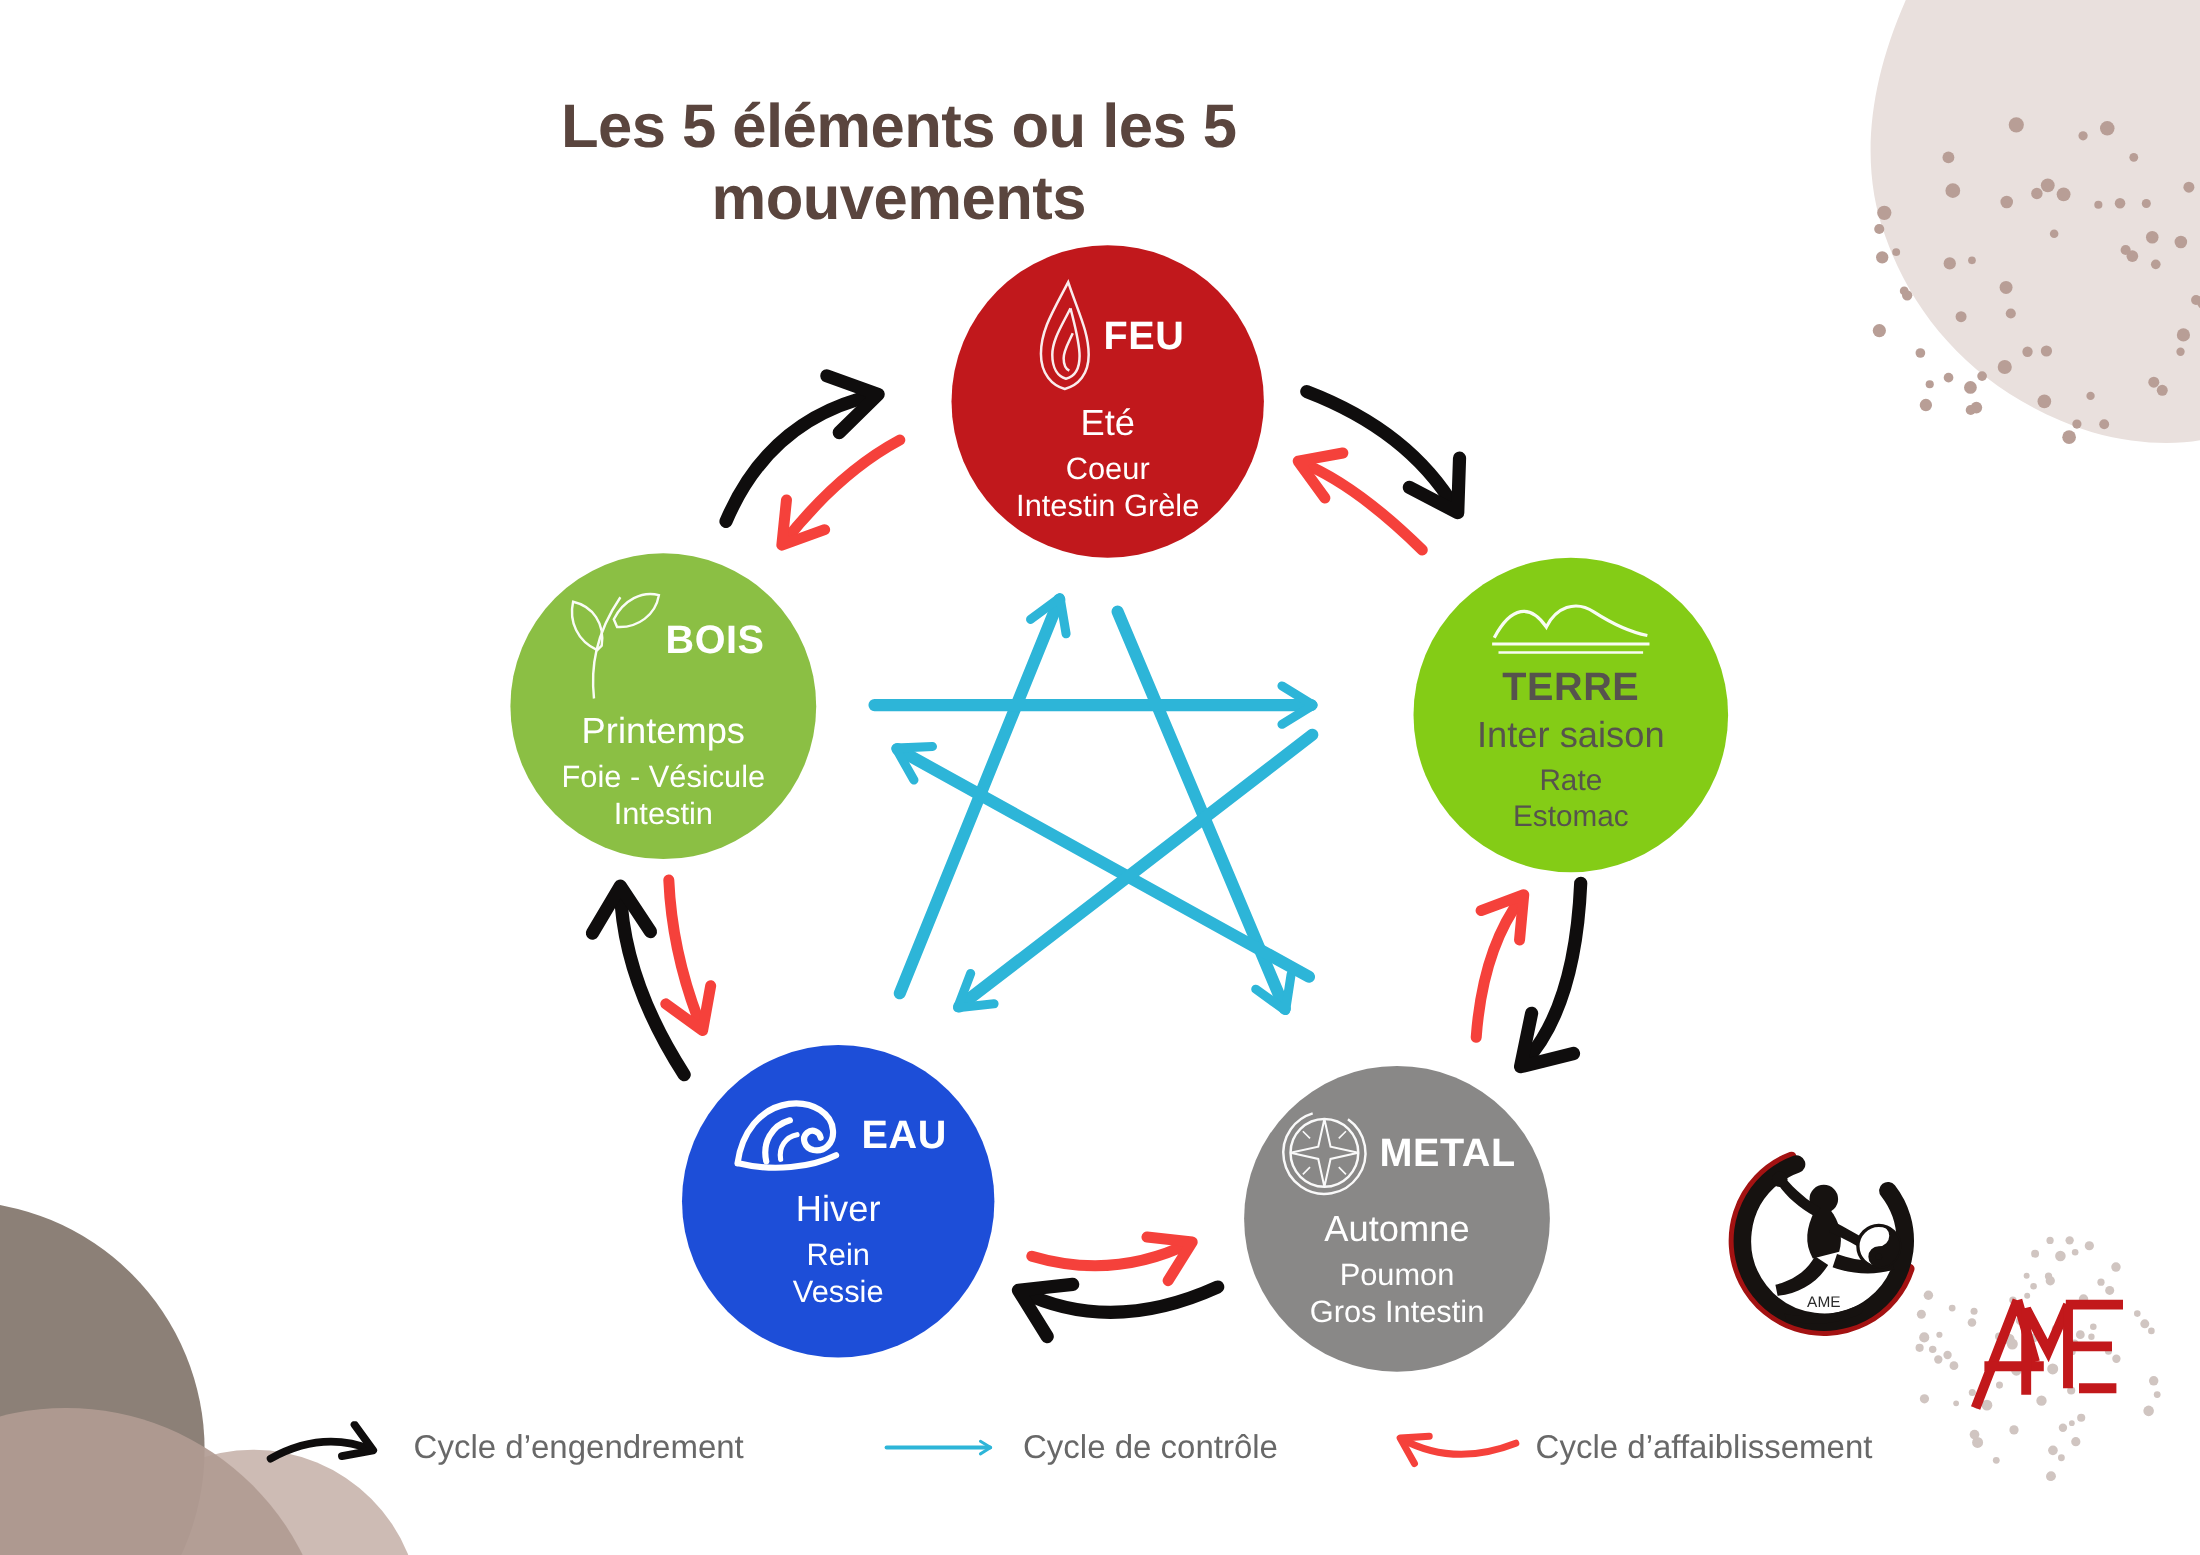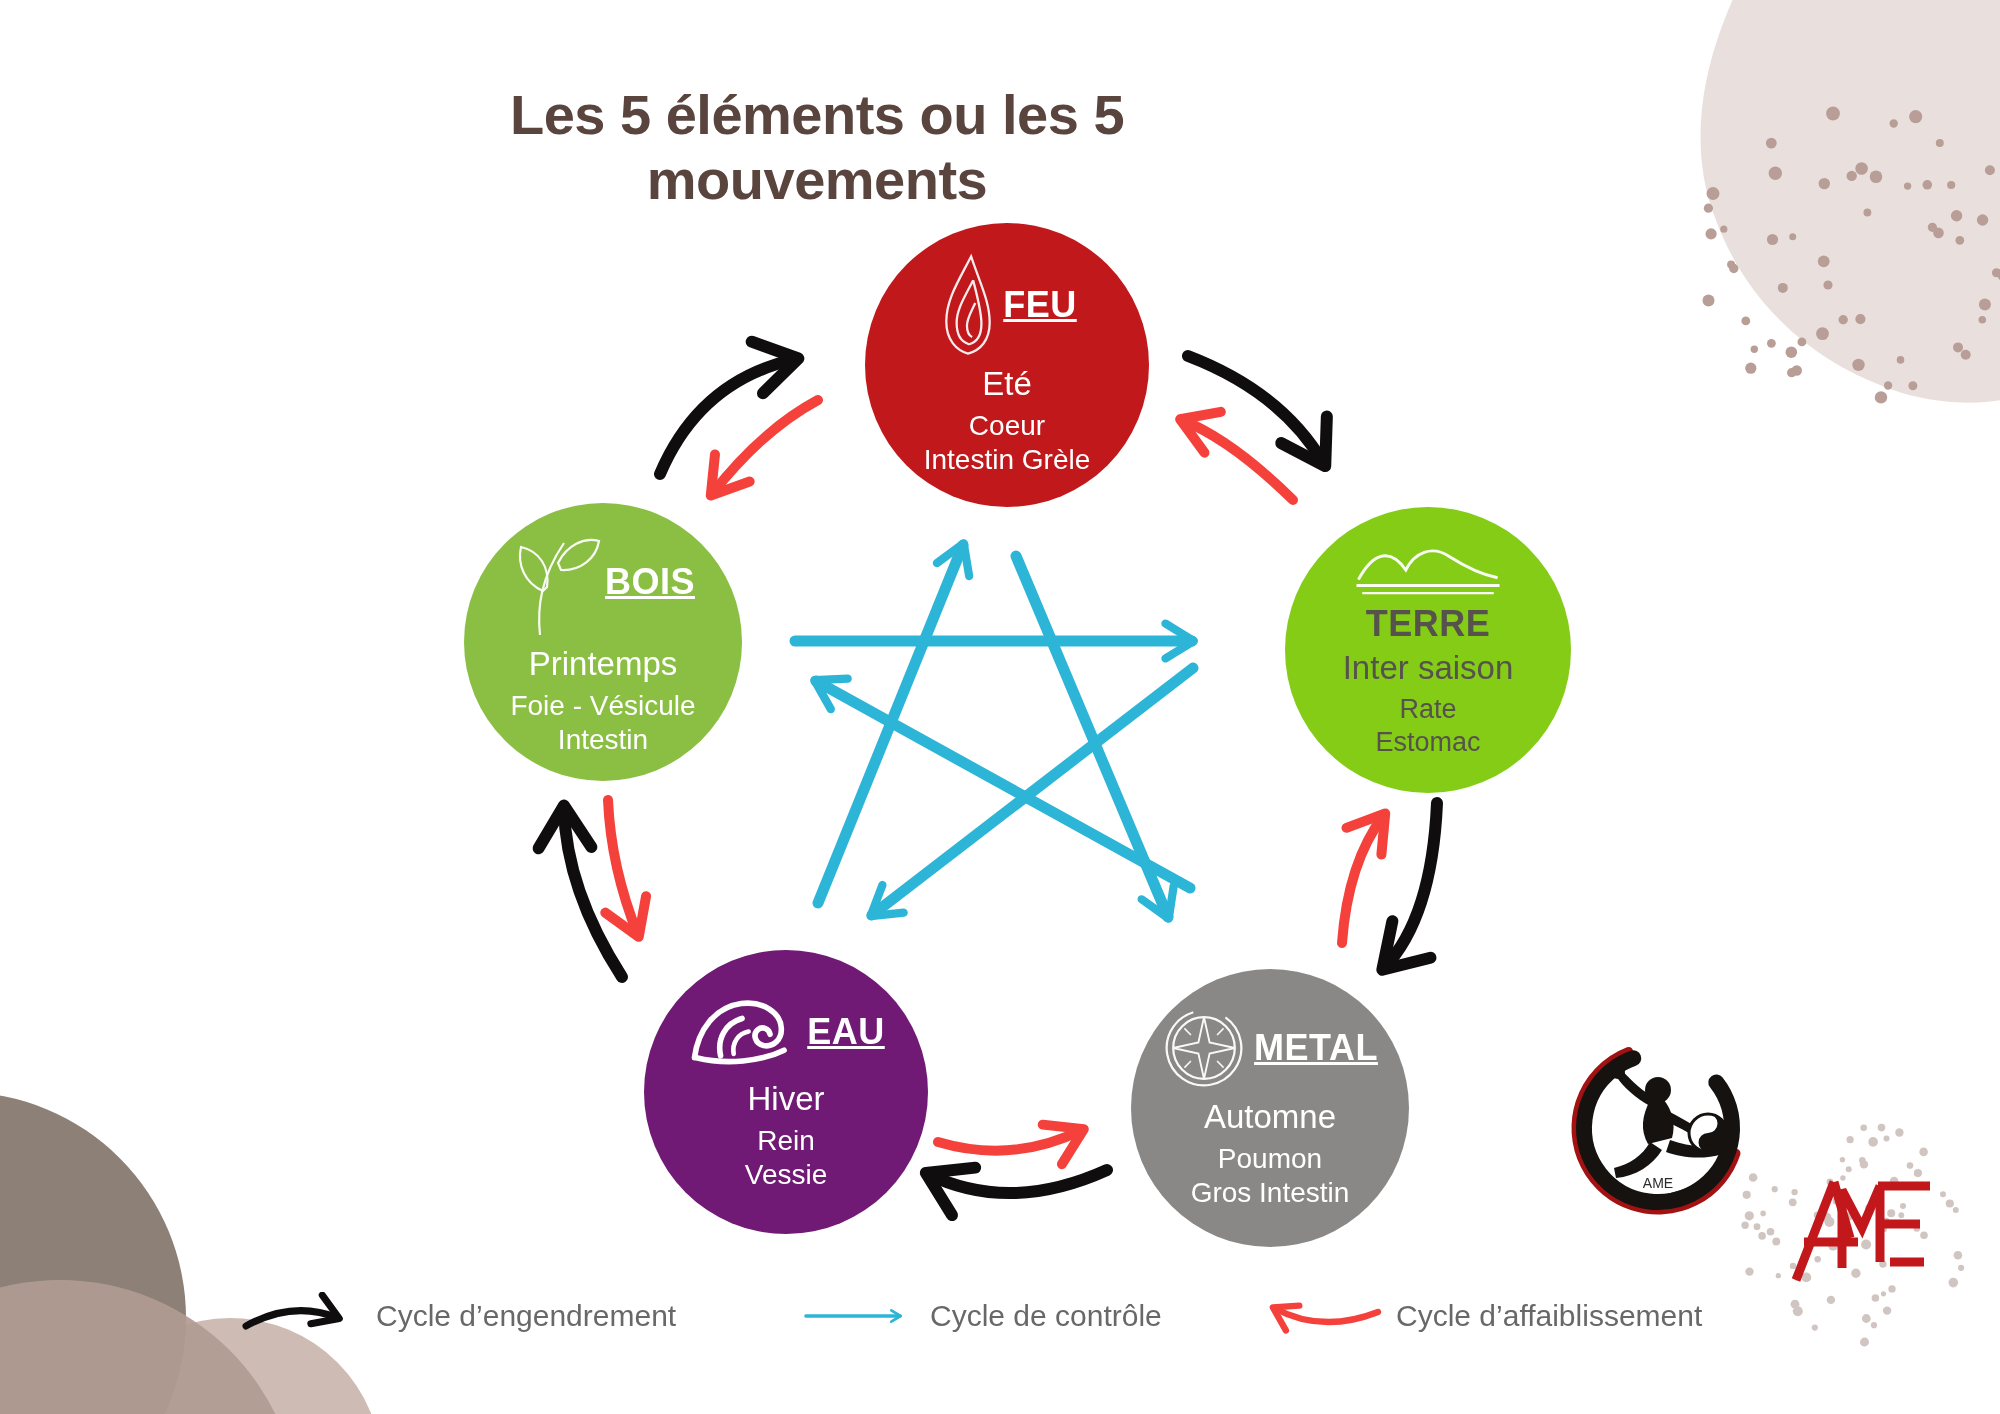--- a/index.html
+++ b/index.html
@@ -3,30 +3,30 @@
 <meta charset="utf-8">
 <style>
   html,body{margin:0;padding:0;background:#ffffff;}
   body{font-family:"Liberation Sans", sans-serif;}
   .canvas{position:relative;width:2000px;height:1414px;background:#ffffff;overflow:hidden;}
   .title{position:absolute;left:472px;top:82px;width:690px;text-align:center;
          font-size:56px;font-weight:700;color:#5a453e;letter-spacing:-0.5px;}
   .deco,.arrows{position:absolute;left:0;top:0;width:2000px;height:1414px;pointer-events:none;}
   .elem{position:absolute;border-radius:50%;display:flex;flex-direction:column;
         align-items:center;justify-content:center;text-align:center;color:#ffffff;}
-  .elem .row{display:flex;align-items:center;justify-content:space-between;text-decoration:underline;}
+  .elem .row{display:flex;align-items:center;justify-content:space-between;}
   .elem .icon{display:block;}
   .ename{font-weight:700;font-size:36px;letter-spacing:0.5px;}
   .eseason{font-size:33px;margin-top:8px;}
   .eorg{font-size:28px;line-height:1.22;margin-top:6px;}
   .feu{left:865px;top:223px;width:284px;height:284px;background:#c1181c;}
   .bois{left:464px;top:503px;width:278px;height:278px;background:#8bbf44;}
   .terre{left:1285px;top:507px;width:286px;height:286px;background:#84cc16;color:#56534d;}
   .metal{left:1131px;top:969px;width:278px;height:278px;background:#898887;}
-  .eau{left:644px;top:950px;width:284px;height:284px;background:#701a75;}
+  .eau{left:620px;top:950px;width:284px;height:284px;background:#1d4ed8;}
   .feu .icon{margin-right:4px;}
   .bois .icon{margin-right:2px;}
   .eau .icon{margin-right:8px;}
   .metal .icon{margin-right:8px;}
   .terre .icon{margin-bottom:4px;}
   .legend-item{position:absolute;display:flex;align-items:center;gap:8px;}
   .legend-label{font-size:30px;color:#686868;white-space:nowrap;}
   .brushlogo{position:absolute;left:1558px;top:1032px;width:200px;height:200px;}
   .amelogo{position:absolute;left:1738px;top:1120px;width:240px;height:230px;}
 </style>

